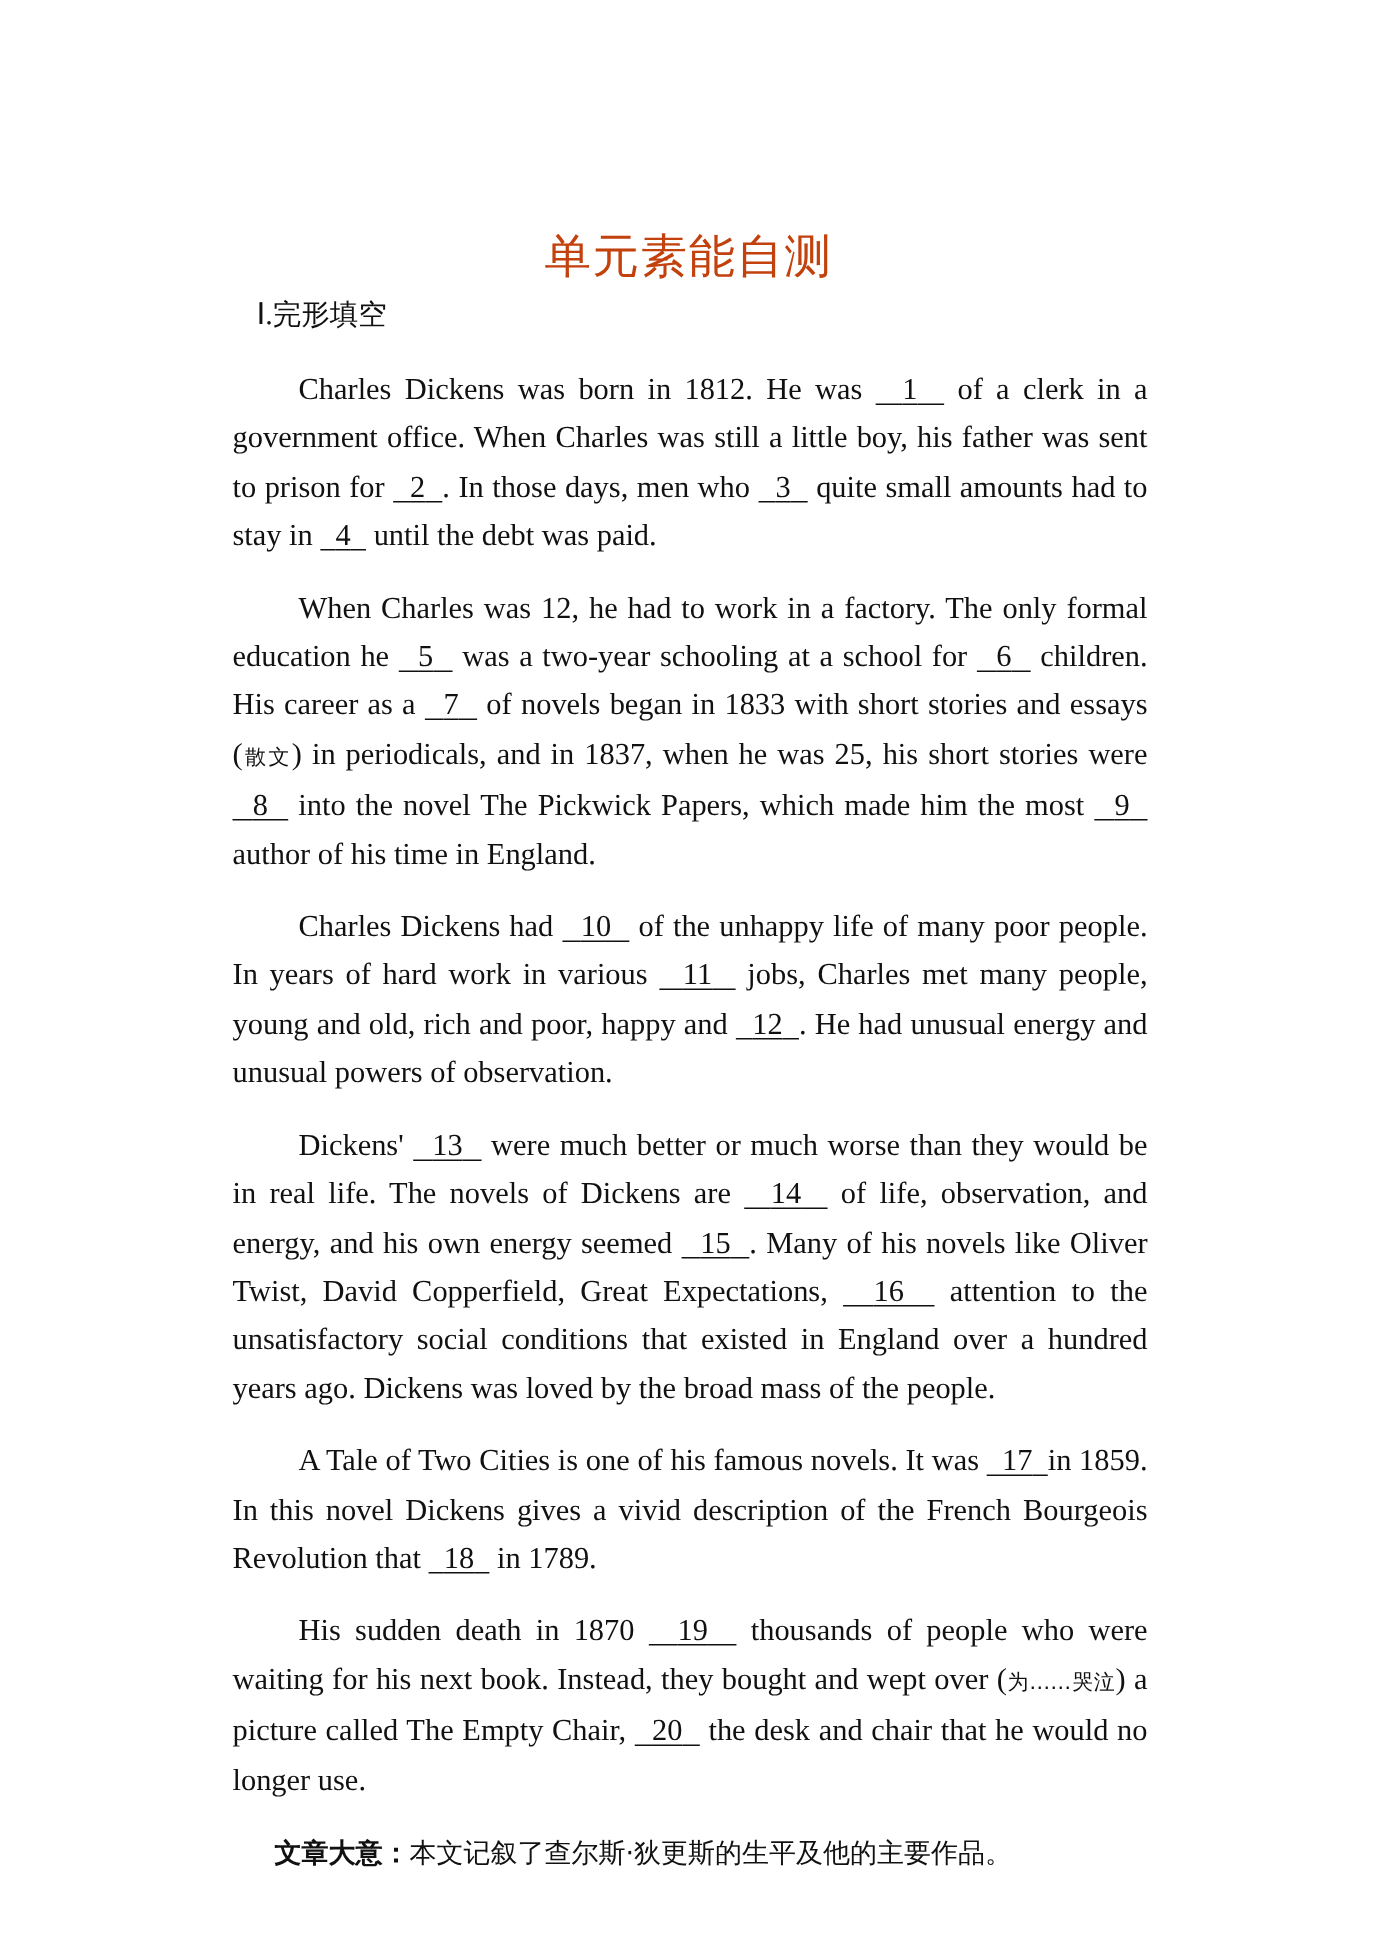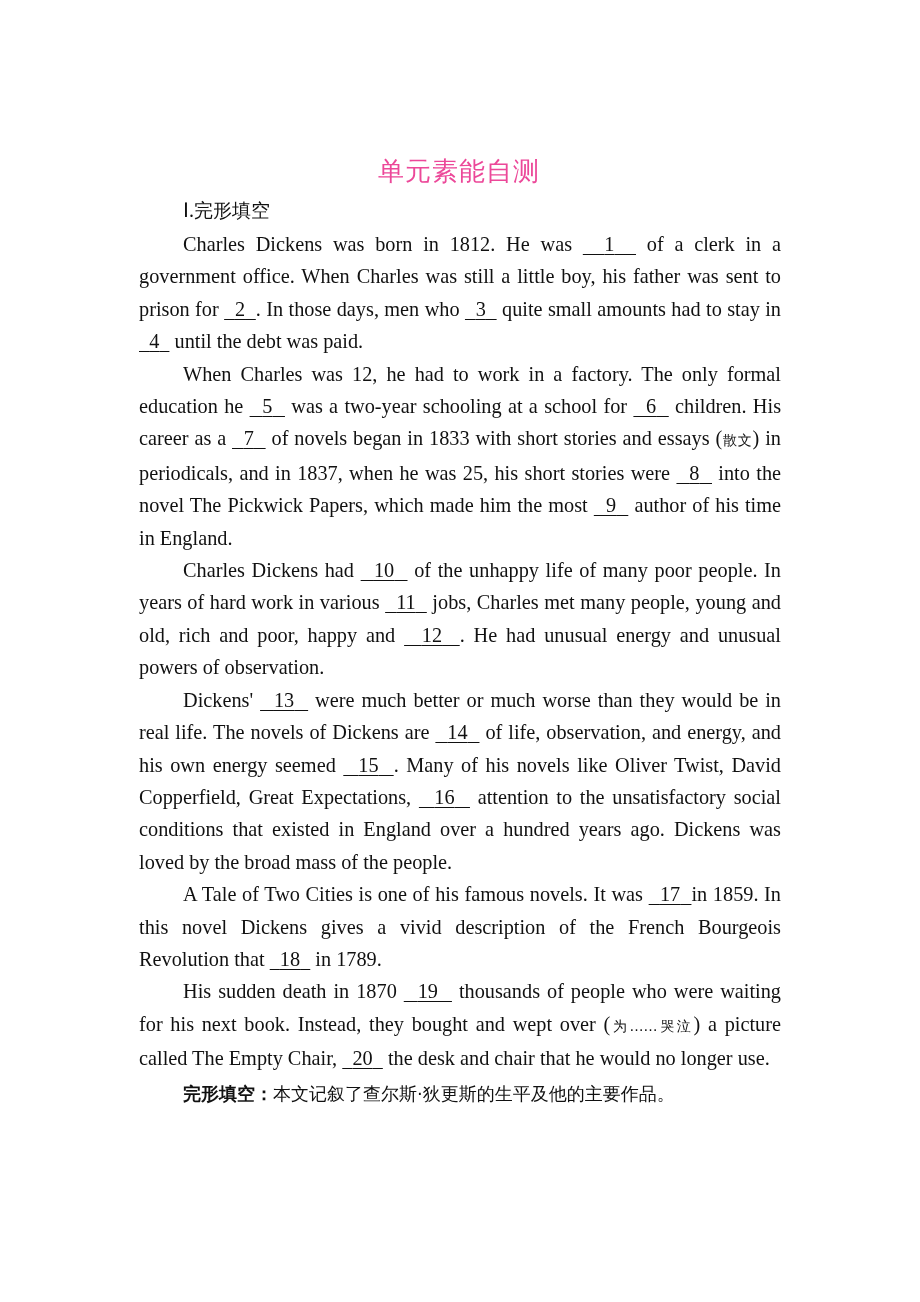--- a/index.html
+++ b/index.html
@@ -17,45 +17,45 @@
     }
     .page {
       position: absolute;
       left: 139px;
       top: 150px;
       width: 642px;
     }
     .title {
       text-align: center;
       font-family: "DejaVu Sans", "Liberation Sans", sans-serif;
-      font-size: 26px;
-      color: #ec4899;
+      font-size: 31px;
+      color: #c2410c;
       letter-spacing: 1px;
       height: 42px;
       line-height: 42px;
       margin-left: -2px;
     }
     .section-heading {
       font-family: "DejaVu Sans", "Liberation Sans", sans-serif;
       font-size: 19px;
-      margin-left: 44px;
+      margin-left: 32px;
       height: 36px;
       line-height: 36px;
       margin-top: 0px;
     }
     .section-heading .num {
       font-family: "Liberation Serif", serif;
       font-size: 20px;
     }
     .para {
       font-size: 20.3px;
       line-height: 32.4px;
       text-align: justify;
       text-indent: 44px;
-      margin: 0;
+      margin: 16px;
     }
     .para .cjk {
       font-family: "DejaVu Sans", sans-serif;
       font-size: 14px;
     }
     .blank {
       white-space: nowrap;
     }
     .blank .u {
       text-decoration: underline;
@@ -84,15 +84,15 @@
   </div>
   <div id="paragraphs">
       <p class="para"><span>Charles Dickens was born in 1812. He was </span><span class="blank"><span class="u">&nbsp;&nbsp;</span><span class="u">1</span><span class="u">&nbsp;&nbsp;</span></span><span> of a clerk in a government office. When Charles was still a little boy, his father was sent to prison for </span><span class="blank"><span class="u">&nbsp;&nbsp;</span><span class="u">2</span><span class="u">&nbsp;&nbsp;</span></span><span>. In those days, men who </span><span class="blank"><span class="u">&nbsp;&nbsp;</span><span class="u">3</span><span class="u">&nbsp;&nbsp;</span></span><span> quite small amounts had to stay in </span><span class="blank"><span class="u">&nbsp;&nbsp;</span><span class="u">4</span><span class="u">&nbsp;&nbsp;</span></span><span> until the debt was paid.</span></p>
       <p class="para"><span>When Charles was 12, he had to work in a factory. The only formal education he </span><span class="blank"><span class="u">&nbsp;&nbsp;</span><span class="u">5</span><span class="u">&nbsp;&nbsp;</span></span><span> was a two-year schooling at a school for </span><span class="blank"><span class="u">&nbsp;&nbsp;</span><span class="u">6</span><span class="u">&nbsp;&nbsp;</span></span><span> children. His career as a </span><span class="blank"><span class="u">&nbsp;&nbsp;</span><span class="u">7</span><span class="u">&nbsp;&nbsp;</span></span><span> of novels began in 1833 with short stories and essays (</span><span class="cjk">散文</span><span>) in periodicals, and in 1837, when he was 25, his short stories were </span><span class="blank"><span class="u">&nbsp;&nbsp;</span><span class="u">8</span><span class="u">&nbsp;&nbsp;</span></span><span> into the novel The Pickwick Papers, which made him the most </span><span class="blank"><span class="u">&nbsp;&nbsp;</span><span class="u">9</span><span class="u">&nbsp;&nbsp;</span></span><span> author of his time in England.</span></p>
       <p class="para"><span>Charles Dickens had </span><span class="blank"><span class="u">&nbsp;&nbsp;</span><span class="u">10</span><span class="u">&nbsp;&nbsp;</span></span><span> of the unhappy life of many poor people. In years of hard work in various </span><span class="blank"><span class="u">&nbsp;&nbsp;</span><span class="u">11</span><span class="u">&nbsp;&nbsp;</span></span><span> jobs, Charles met many people, young and old, rich and poor, happy and </span><span class="blank"><span class="u">&nbsp;&nbsp;</span><span class="u">12</span><span class="u">&nbsp;&nbsp;</span></span><span>. He had unusual energy and unusual powers of observation.</span></p>
       <p class="para"><span>Dickens' </span><span class="blank"><span class="u">&nbsp;&nbsp;</span><span class="u">13</span><span class="u">&nbsp;&nbsp;</span></span><span> were much better or much worse than they would be in real life. The novels of Dickens are </span><span class="blank"><span class="u">&nbsp;&nbsp;</span><span class="u">14</span><span class="u">&nbsp;&nbsp;</span></span><span> of life, observation, and energy, and his own energy seemed </span><span class="blank"><span class="u">&nbsp;&nbsp;</span><span class="u">15</span><span class="u">&nbsp;&nbsp;</span></span><span>. Many of his novels like Oliver Twist, David Copperfield, Great Expectations, </span><span class="blank"><span class="u">&nbsp;&nbsp;</span><span class="u">16</span><span class="u">&nbsp;&nbsp;</span></span><span> attention to the unsatisfactory social conditions that existed in England over a hundred years ago. Dickens was loved by the broad mass of the people.</span></p>
       <p class="para"><span>A Tale of Two Cities is one of his famous novels. It was </span><span class="blank"><span class="u">&nbsp;&nbsp;</span><span class="u">17</span><span class="u">&nbsp;&nbsp;</span></span><span>in 1859. In this novel Dickens gives a vivid description of the French Bourgeois Revolution that </span><span class="blank"><span class="u">&nbsp;&nbsp;</span><span class="u">18</span><span class="u">&nbsp;&nbsp;</span></span><span> in 1789.</span></p>
       <p class="para"><span>His sudden death in 1870 </span><span class="blank"><span class="u">&nbsp;&nbsp;</span><span class="u">19</span><span class="u">&nbsp;&nbsp;</span></span><span> thousands of people who were waiting for his next book. Instead, they bought and wept over (</span><span class="cjk">为……哭泣</span><span>) a picture called The Empty Chair, </span><span class="blank"><span class="u">&nbsp;&nbsp;</span><span class="u">20</span><span class="u">&nbsp;&nbsp;</span></span><span> the desk and chair that he would no longer use.</span></p>
     </div>
   <div class="summary">
-    <span class="label">完形填空：</span><span>本文记叙了查尔斯·狄更斯的生平及他的主要作品。</span>
+    <span class="label">文章大意：</span><span>本文记叙了查尔斯·狄更斯的生平及他的主要作品。</span>
   </div>
 </div>
 
 </body></html>

